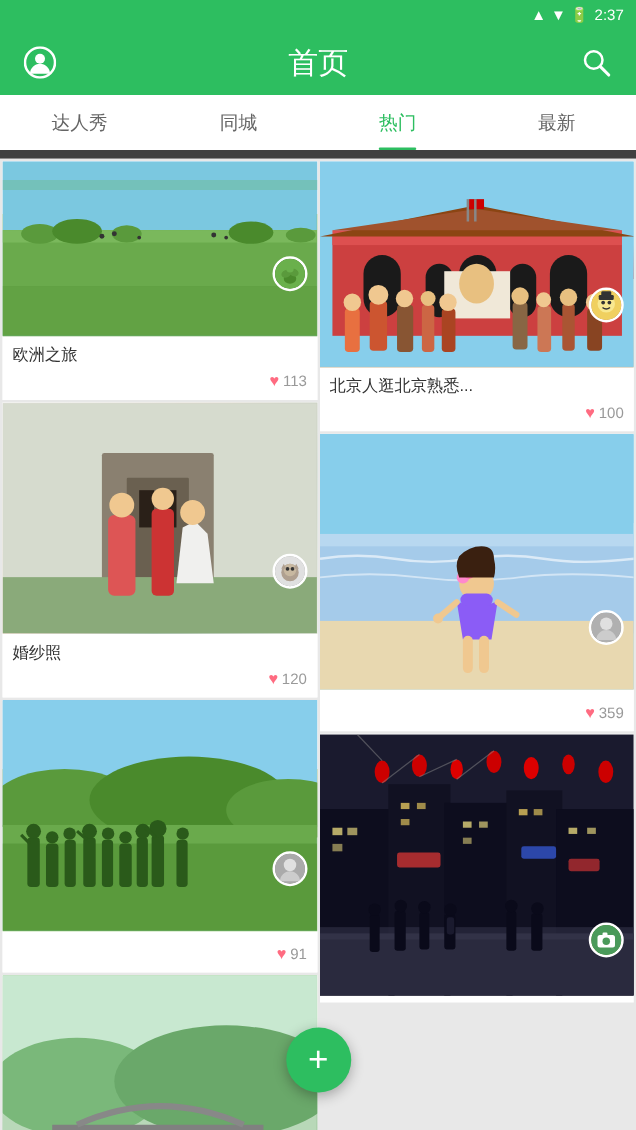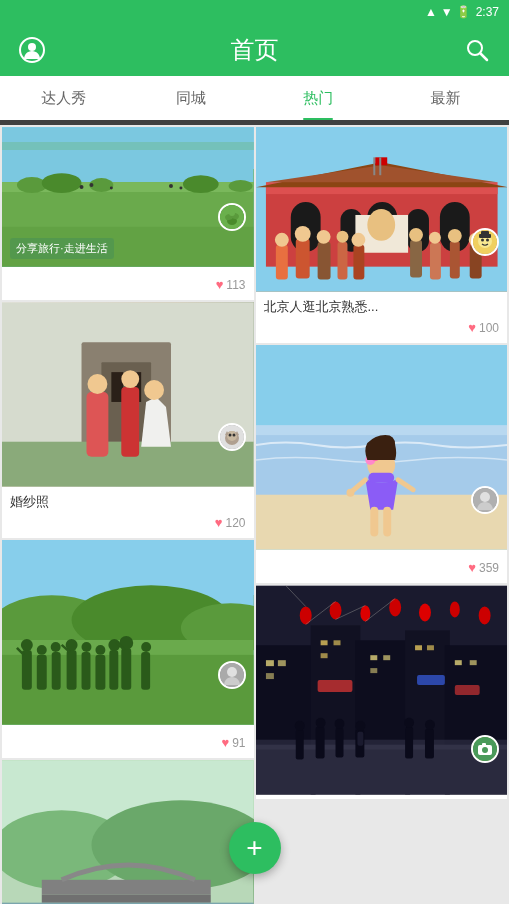--- a/index.html
+++ b/index.html
@@ -53,21 +53,21 @@
       display: flex;
       align-items: center;
       justify-content: center;
       cursor: pointer;
     }
 
     
     .tabs {
       background: white;
       display: flex;
-      border-bottom: 5px solid #404040;
+      border-bottom: 7px solid #404040;
     }
     .tab {
       flex: 1;
       height: 44px;
       display: flex;
       align-items: center;
       justify-content: center;
       font-size: 15px;
       color: #666;
       cursor: pointer;
@@ -322,35 +322,33 @@
           <ellipse cx="240" cy="59" rx="12" ry="6" fill="#5a9a3c"></ellipse>
 
           <circle cx="80" cy="60" r="2" fill="#333"></circle>
           <circle cx="90" cy="58" r="2" fill="#333"></circle>
           <circle cx="110" cy="61" r="1.5" fill="#333"></circle>
           <circle cx="170" cy="59" r="2" fill="#333"></circle>
           <circle cx="180" cy="61" r="1.5" fill="#333"></circle>
 
           <rect x="0" y="100" width="253" height="40" fill="#5a9a3c" opacity="0.5"></rect>
         </svg>
-        <div class="overlay-text">
-          分享旅行·走进生活
-        </div>
         
         <div class="card-avatar avatar-plant">
           <svg width="24" height="24" viewBox="0 0 24 24">
             <circle cx="12" cy="12" r="12" fill="#6ab04c"></circle>
             <ellipse cx="12" cy="16" rx="5" ry="4" fill="#4a8a2c"></ellipse>
             <ellipse cx="9" cy="12" rx="4" ry="3" fill="#5a9a3c" transform="rotate(-20 9 12)"></ellipse>
             <ellipse cx="15" cy="11" rx="4" ry="3" fill="#5a9a3c" transform="rotate(20 15 11)"></ellipse>
             <circle cx="12" cy="8" r="3" fill="#6ab04c"></circle>
           </svg>
         </div>
       </div>
       <div class="card-footer">
+        <div class="card-title">欧洲之旅</div>
         <div class="card-meta">
           <span></span>
           <div class="card-likes">
             <span class="heart-icon">♥</span>
             <span>113</span>
           </div>
         </div>
       </div>
     </div>
 

